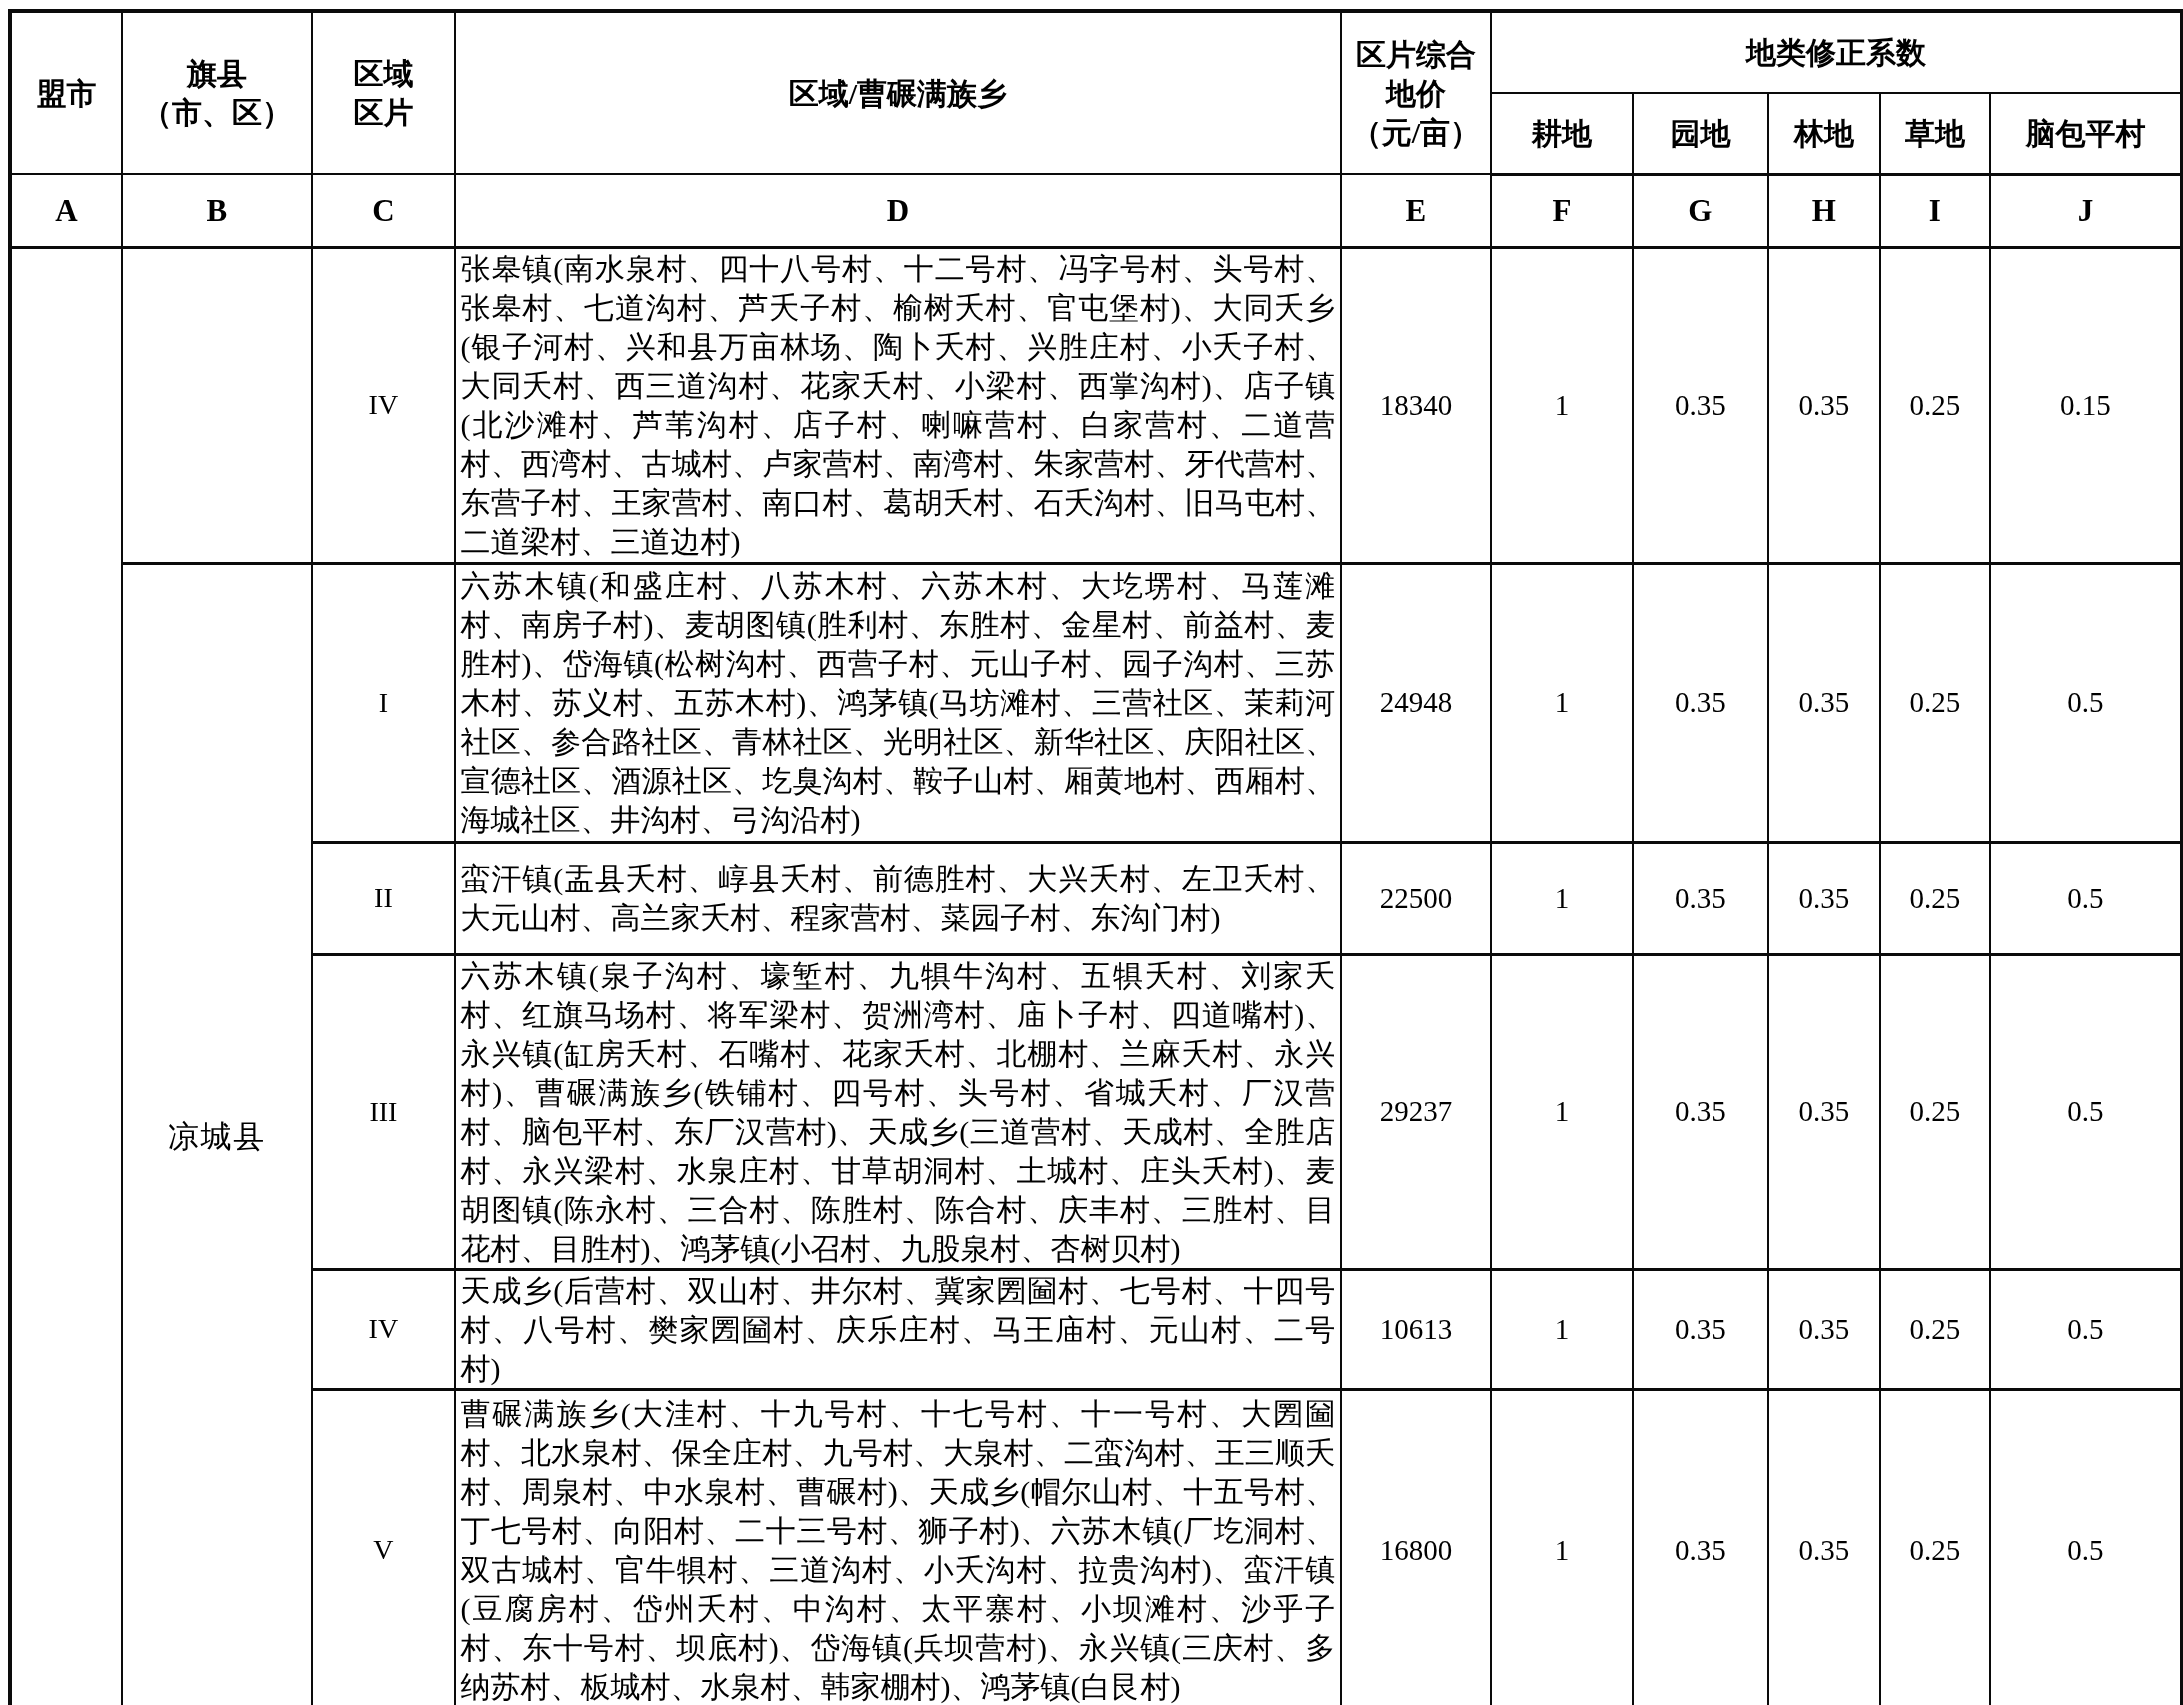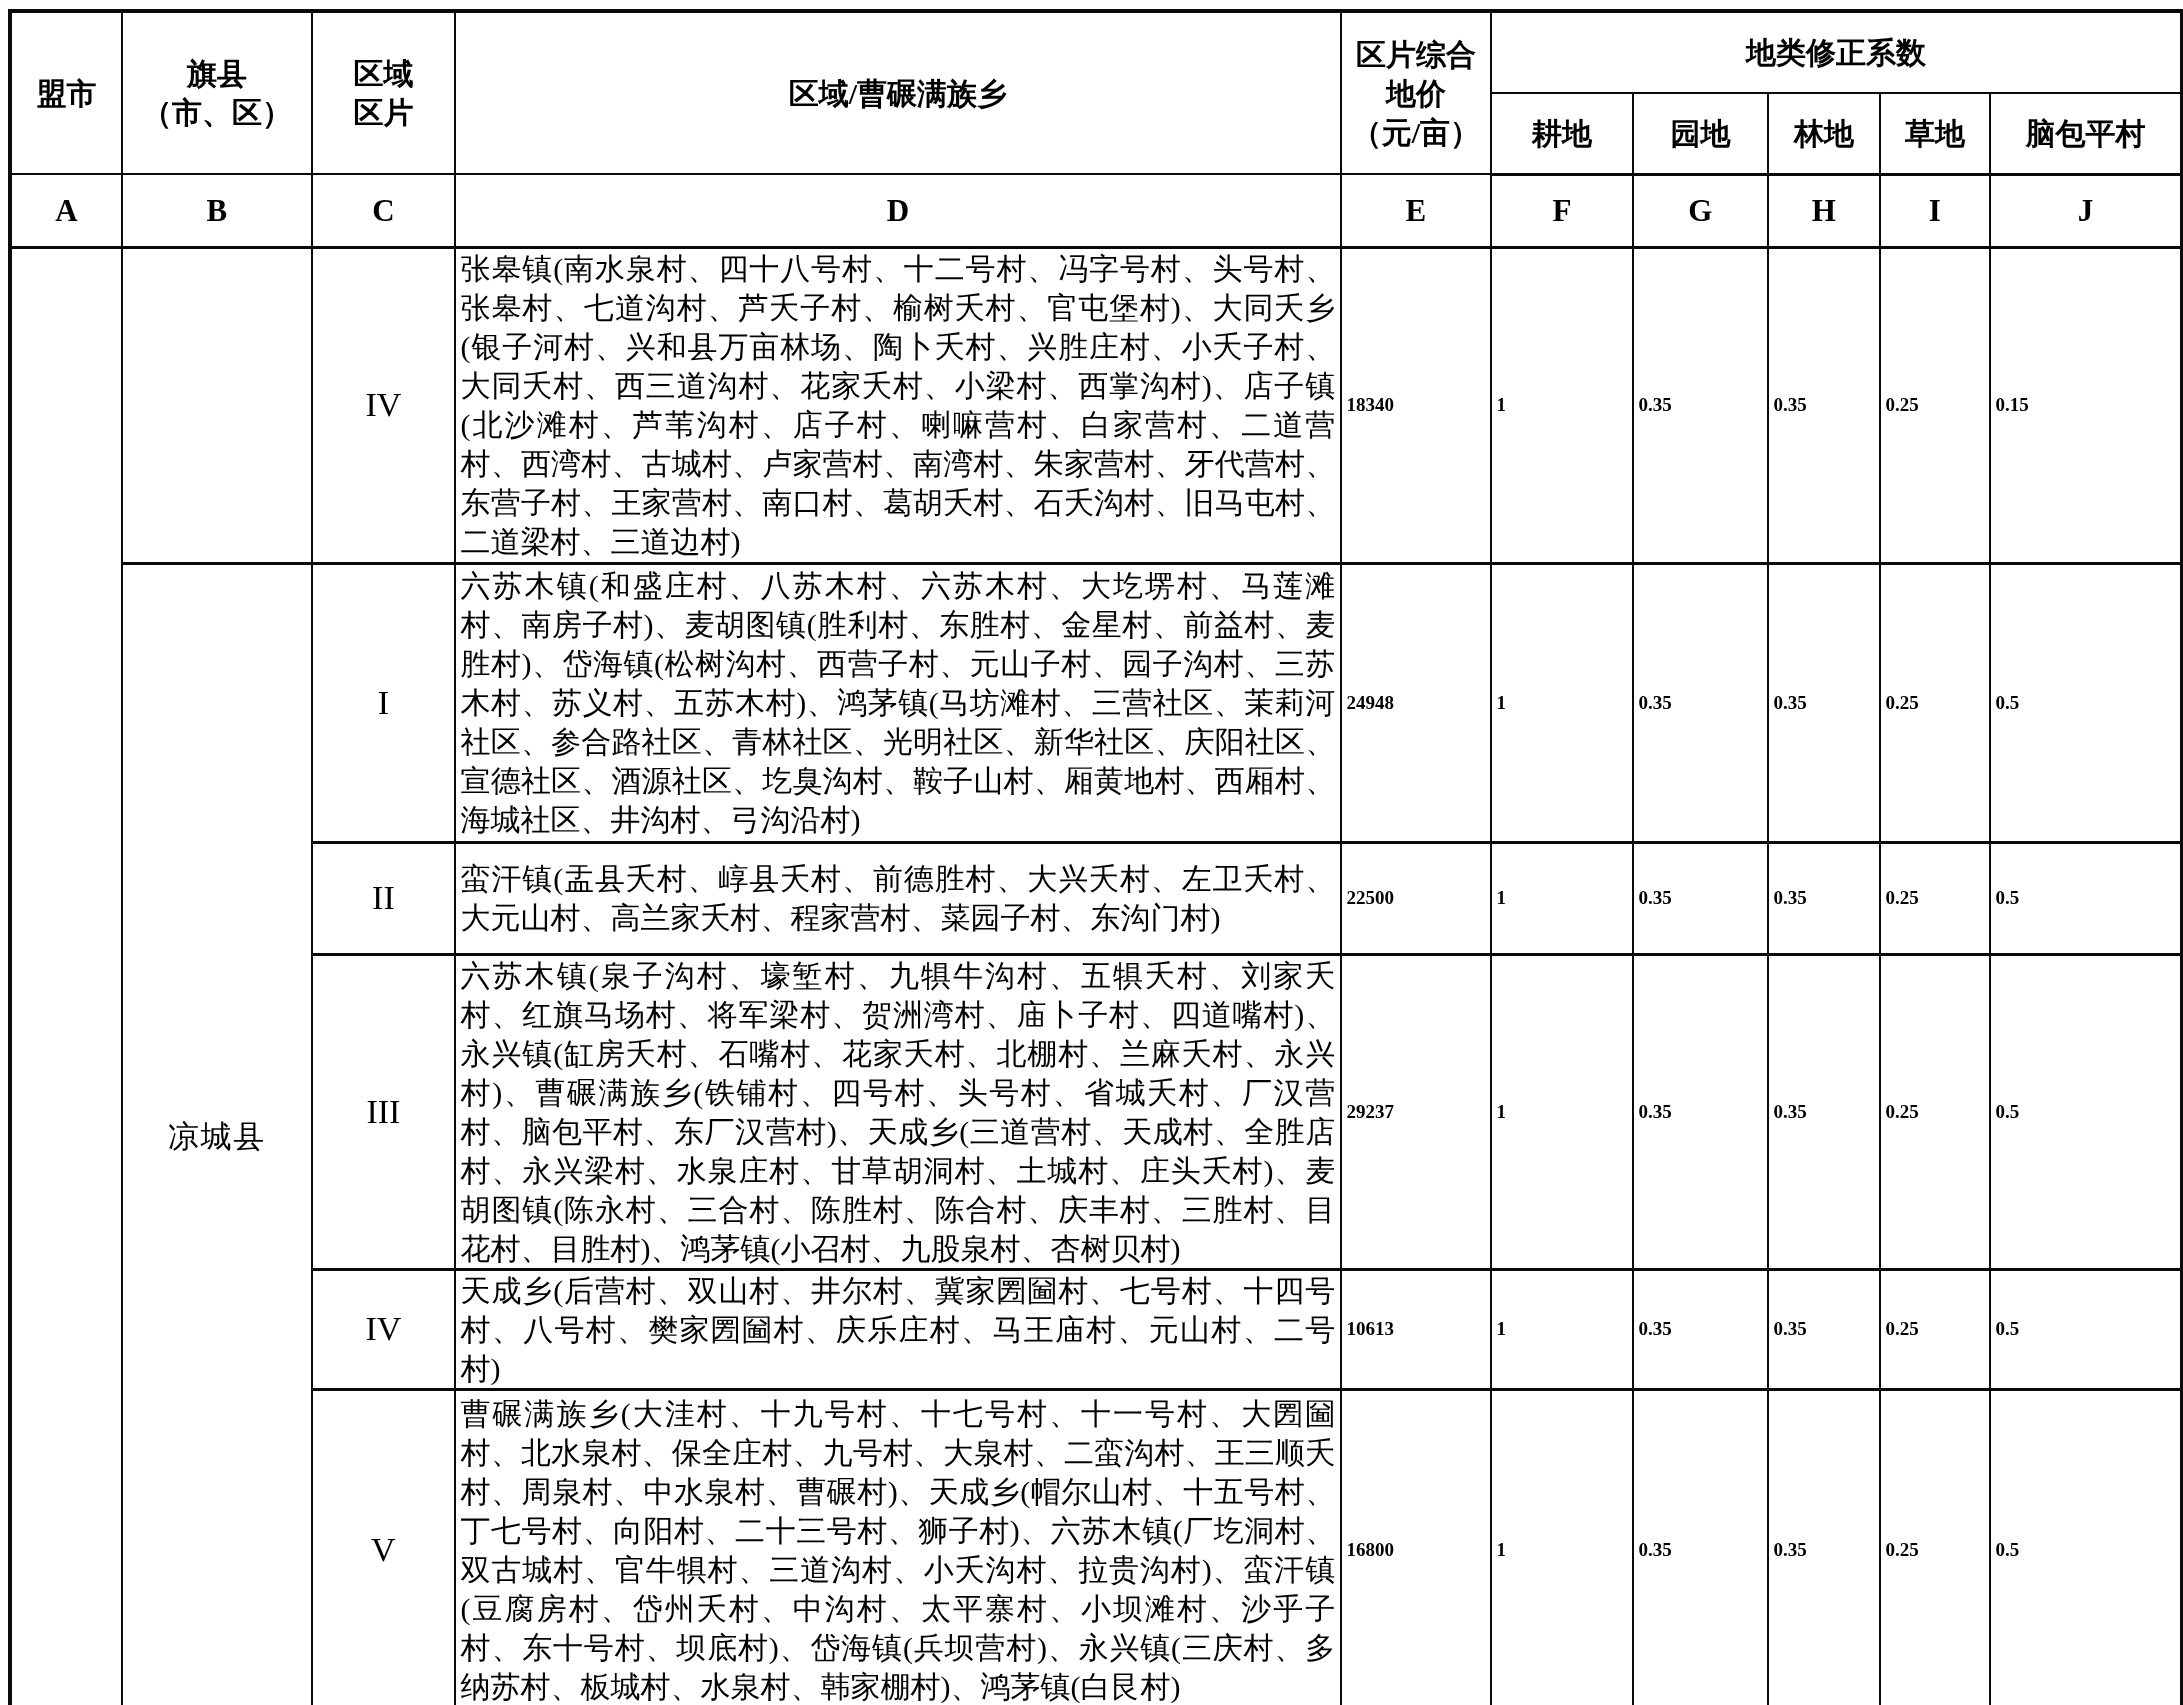--- a/index.html
+++ b/index.html
@@ -56,26 +56,25 @@
   }
   td.desc {
     font-size: 30px;
     line-height: 39px;
     text-align: justify;
     text-justify: inter-ideograph;
     padding: 1.6px 6.3px 1.6px 4.7px;
     vertical-align: middle;
   }
   td.num {
-    font-size: 19px;
-    text-align: left;
-    font-weight: bold;
+    font-size: 29px;
+    text-align: center;
   }
   td.zone {
-    font-size: 34px;
+    font-size: 28px;
     text-align: center;
     margin-top: 31px;
   }
   td.county {
     font-size: 31px;
     text-align: center;
     letter-spacing: 1.6px;
   }
   tr.datarow td {
     border-top: 3.1px solid #0a0a0a;

